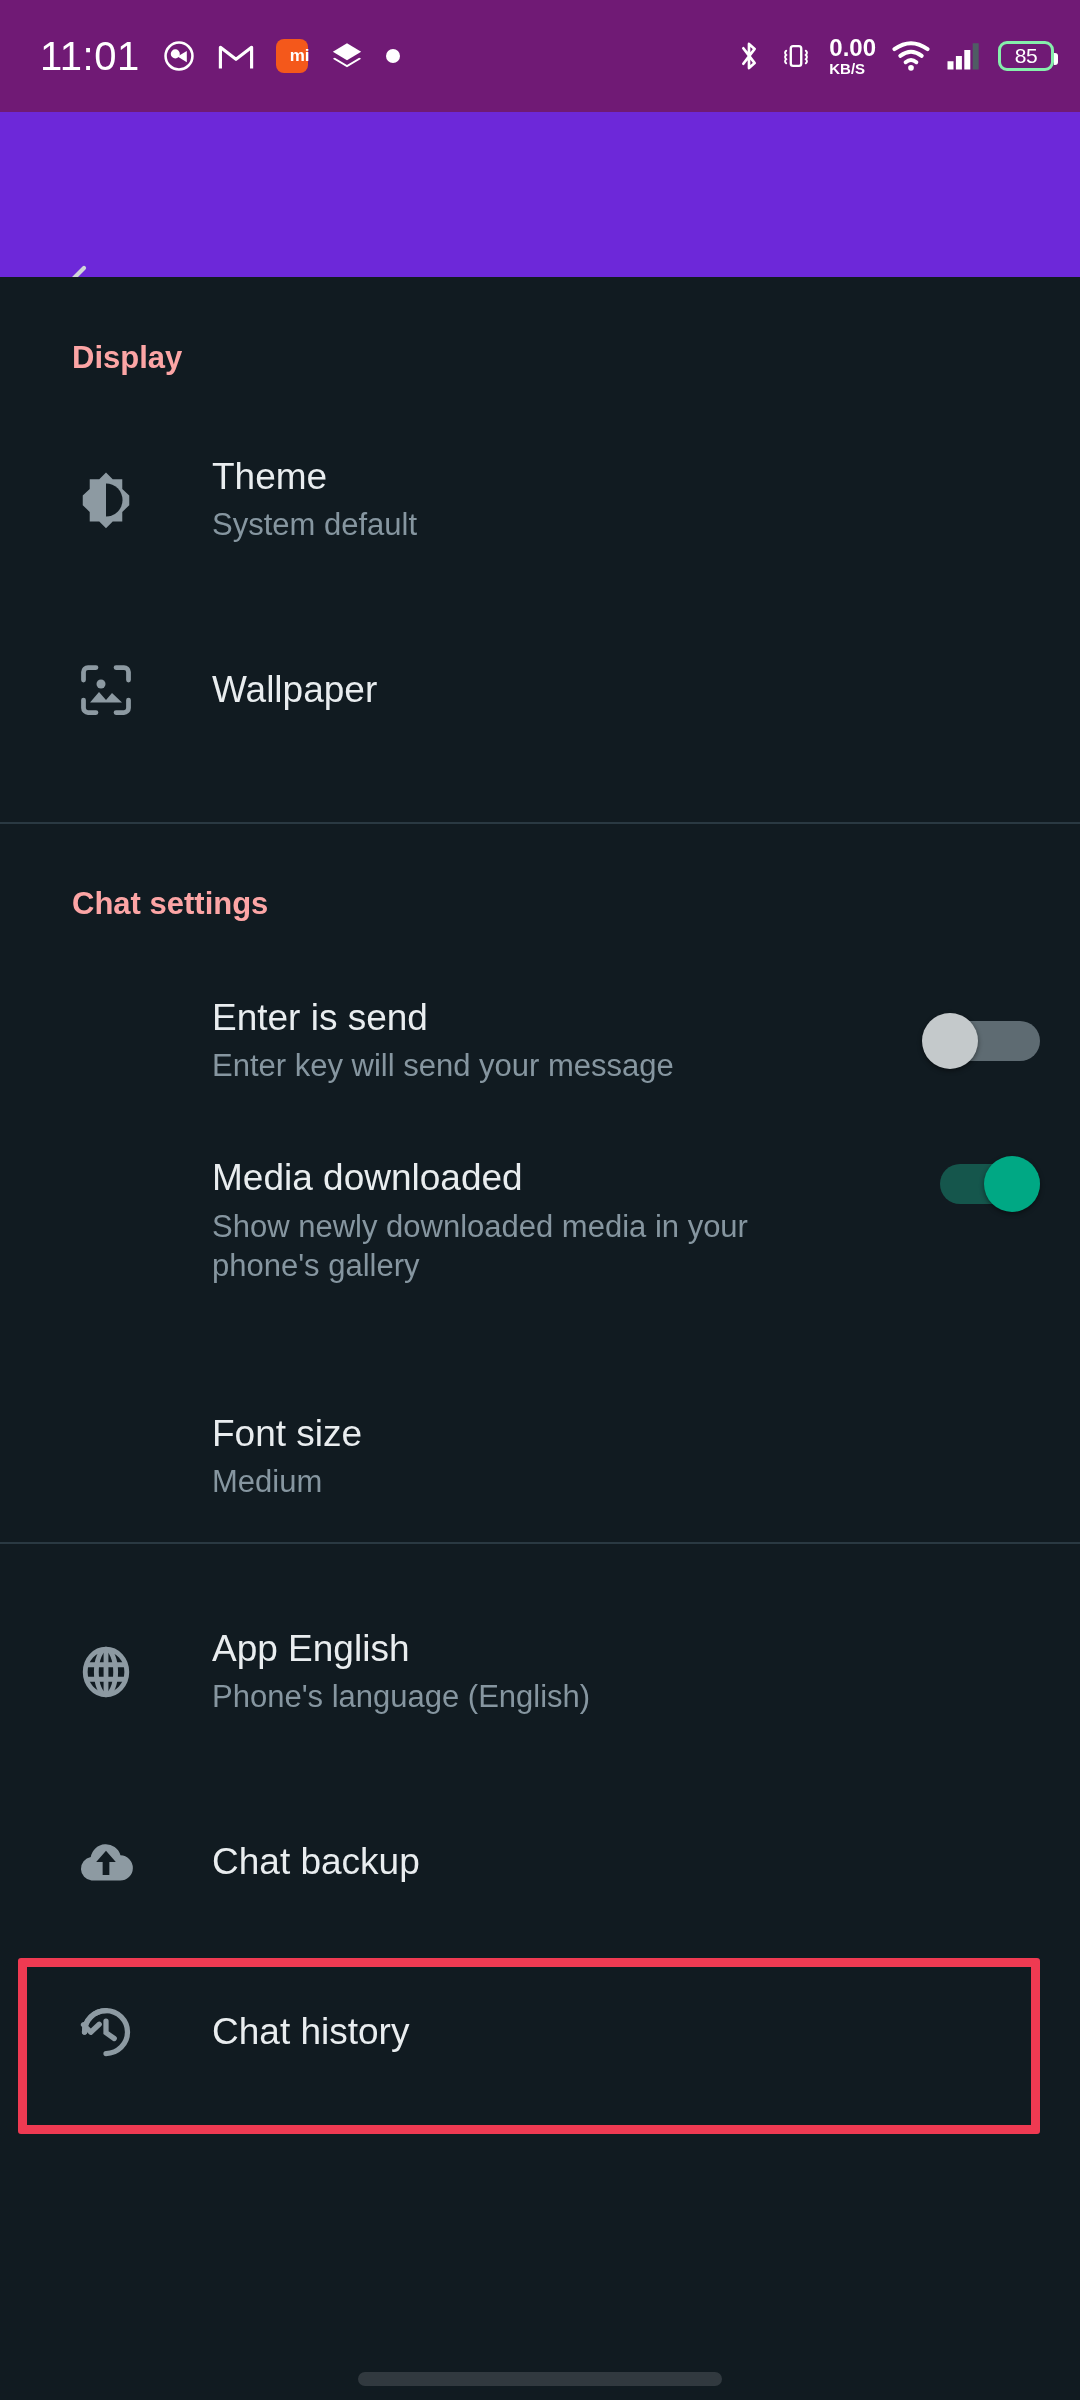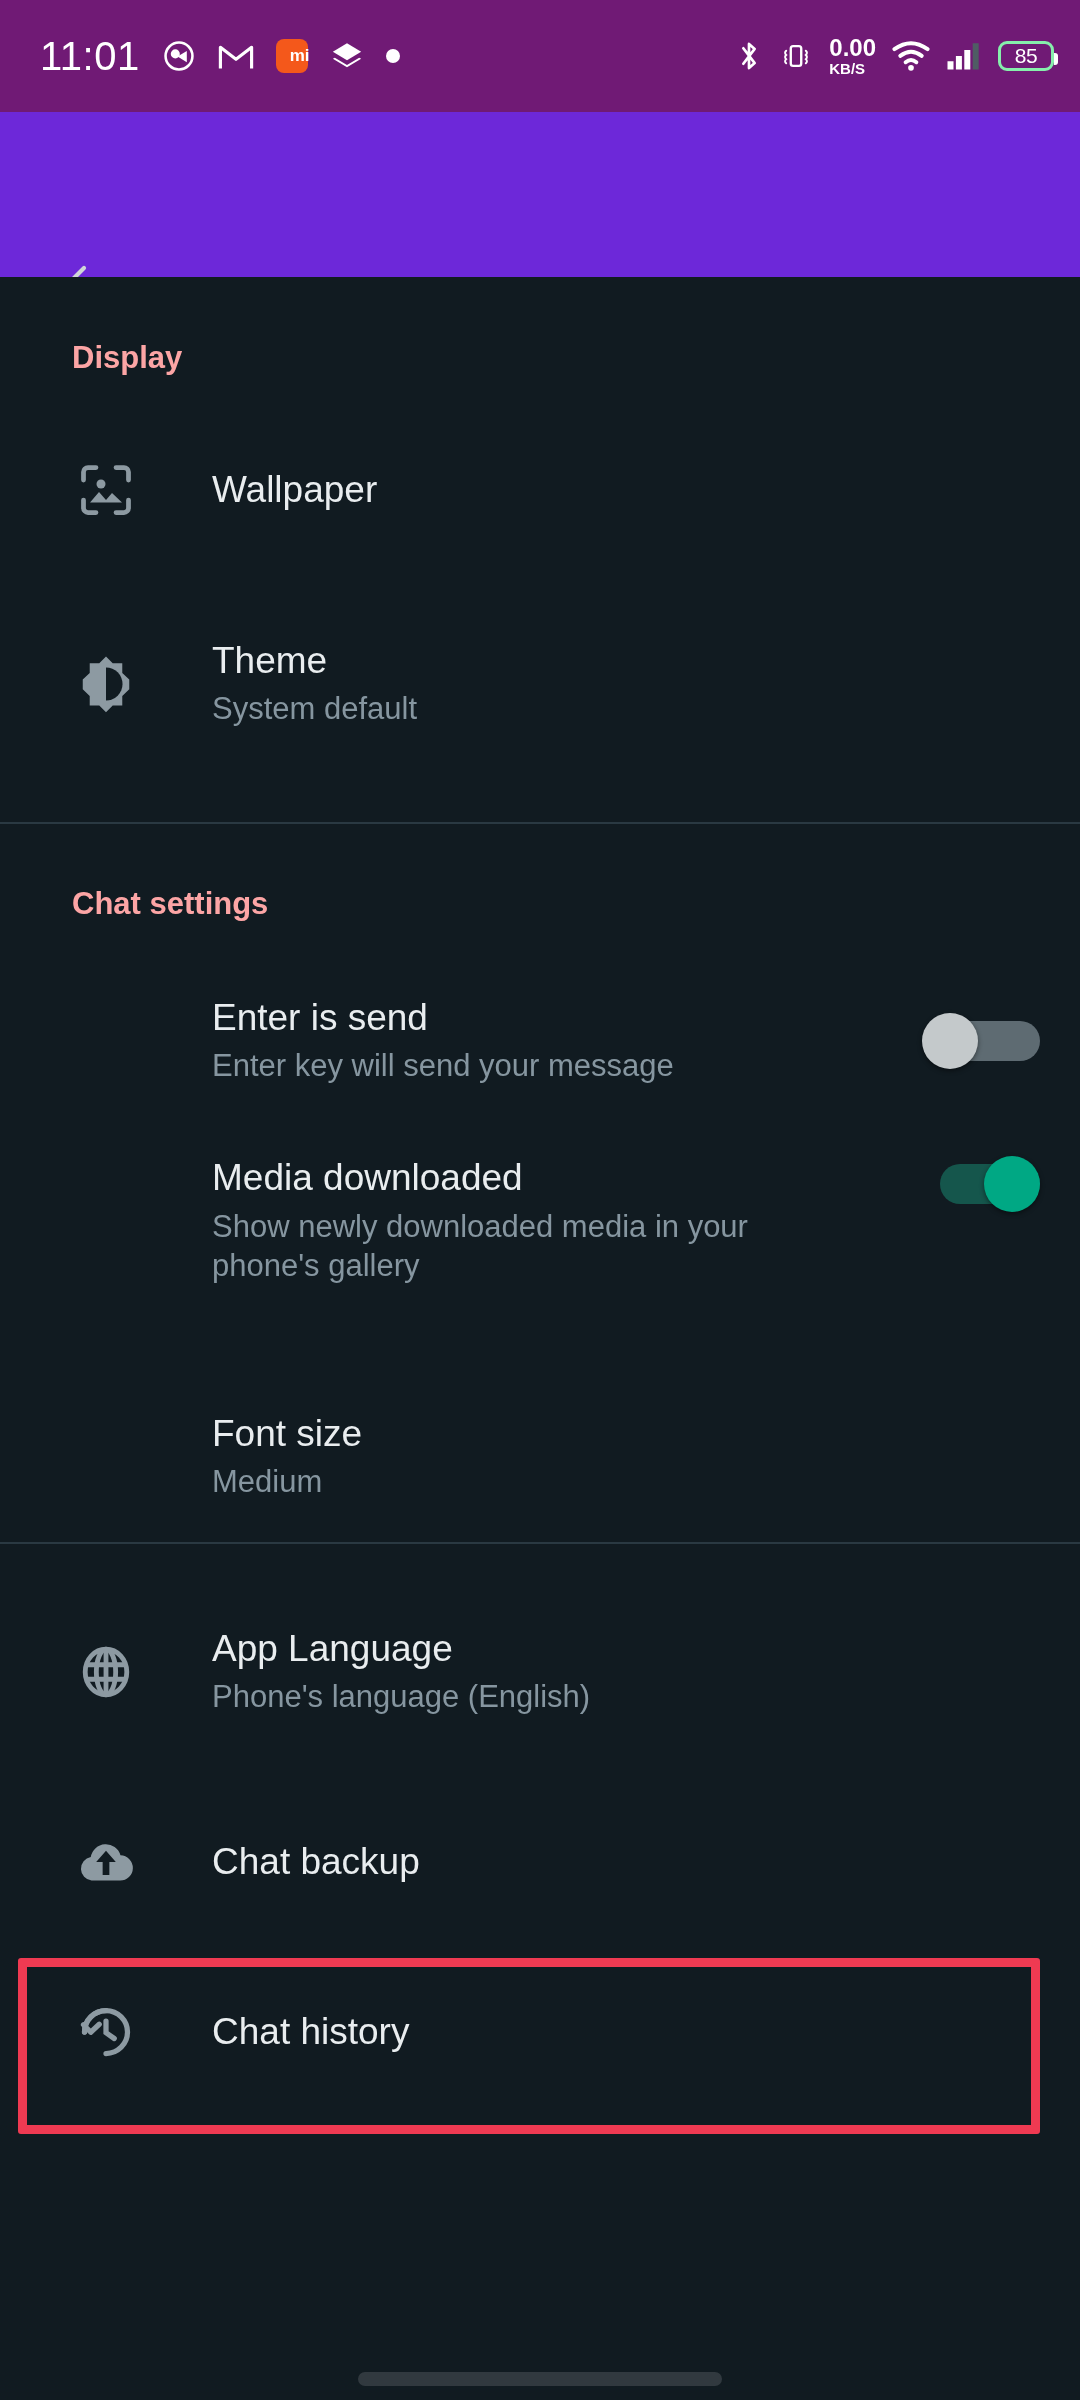--- a/index.html
+++ b/index.html
@@ -196,48 +196,48 @@
       </span>
     </div>
     <div class="appbar-title">Chats</div>
   </div>
 
   <div class="content">
 
     <div>
       <div class="section-header" style="padding-top:63px;">Display</div>
 
+      <div class="row" style="height:152px; margin-top:48px;">
+        <div class="row-icon">
+          <svg width="62" height="62" viewBox="0 0 24 24">
+            <path d="M12 1.4 L14.6 4 H18.3 V7.7 L21 10.3 V14 L18.3 16.6 V20.3 H14.6 L12 22.9 L9.4 20.3 H5.7 V16.6 L3 14 V10.3 L5.7 7.7 V4 H9.4 Z" fill="#8d9aa2"></path>
+            <path d="M12 5.6 A6.4 6.4 0 0 1 12 18.4 Z" fill="#111b21"></path>
+          </svg>
+        </div>
+        <div class="row-text">
+          <div class="row-title">Theme</div>
+          <div class="row-sub">System default</div>
+        </div>
+      </div>
+
       <div class="row" style="height:140px; margin-top:44px;">
         <div class="row-icon">
           <svg width="60" height="60" viewBox="0 0 24 24">
             <path d="M3 8 V4.8 A1.8 1.8 0 0 1 4.8 3 H8" fill="none" stroke="#8d9aa2" stroke-width="1.9" stroke-linecap="round"></path>
             <path d="M16 3 H19.2 A1.8 1.8 0 0 1 21 4.8 V8" fill="none" stroke="#8d9aa2" stroke-width="1.9" stroke-linecap="round"></path>
             <path d="M21 16 V19.2 A1.8 1.8 0 0 1 19.2 21 H16" fill="none" stroke="#8d9aa2" stroke-width="1.9" stroke-linecap="round"></path>
             <path d="M8 21 H4.8 A1.8 1.8 0 0 1 3 19.2 V16" fill="none" stroke="#8d9aa2" stroke-width="1.9" stroke-linecap="round"></path>
             <circle cx="10" cy="9.6" r="1.8" fill="#8d9aa2"></circle>
             <path d="M5.6 17 L9.2 12.8 L12 16 L14.4 13.2 L18.4 17 Z" fill="#8d9aa2"></path>
           </svg>
         </div>
         <div class="row-text">
           <div class="row-title">Wallpaper</div>
         </div>
       </div>
-
-      <div class="row" style="height:152px; margin-top:48px;">
-        <div class="row-icon">
-          <svg width="62" height="62" viewBox="0 0 24 24">
-            <path d="M12 1.4 L14.6 4 H18.3 V7.7 L21 10.3 V14 L18.3 16.6 V20.3 H14.6 L12 22.9 L9.4 20.3 H5.7 V16.6 L3 14 V10.3 L5.7 7.7 V4 H9.4 Z" fill="#8d9aa2"></path>
-            <path d="M12 5.6 A6.4 6.4 0 0 1 12 18.4 Z" fill="#111b21"></path>
-          </svg>
-        </div>
-        <div class="row-text">
-          <div class="row-title">Theme</div>
-          <div class="row-sub">System default</div>
-        </div>
-      </div>
     </div>
 
     <div class="divider" style="margin-top:62px;"></div>
 
     <div>
       <div class="section-header" style="padding-top:62px;">Chat settings</div>
 
       <div class="row" style="height:142px; margin-top:44px; align-items:center; padding-top:8px;">
         <div class="row-icon indent"></div>
         <div class="row-text">
@@ -277,21 +277,21 @@
 
       <div class="row" style="height:152px; margin-top:52px;">
         <div class="row-icon">
           <svg width="58" height="58" viewBox="0 0 24 24">
             <ellipse cx="12" cy="12" rx="8.6" ry="9.4" fill="none" stroke="#8d9aa2" stroke-width="2"></ellipse>
             <ellipse cx="12" cy="12" rx="4" ry="9.4" fill="none" stroke="#8d9aa2" stroke-width="2"></ellipse>
             <path d="M3.6 9 H20.4 M3.6 15 H20.4 M12 2.6 V21.4" stroke="#8d9aa2" stroke-width="2"></path>
           </svg>
         </div>
         <div class="row-text">
-          <div class="row-title">App Language</div>
+          <div class="row-title">App English</div>
           <div class="row-sub">Phone's language (English)</div>
         </div>
       </div>
 
       <div class="row" style="height:140px; margin-top:44px;">
         <div class="row-icon">
           <svg width="62" height="62" viewBox="0 0 24 24">
             <path d="M6.4 19.2 A4.6 4.6 0 0 1 6.1 10.1 A5.9 5.9 0 0 1 17.6 9.4 A4.9 4.9 0 0 1 17.4 19.2 Z" fill="#8d9aa2"></path>
             <path d="M12 7.6 L15.8 12 H13.3 V17 H10.7 V12 H8.2 Z" fill="#111b21"></path>
           </svg>

